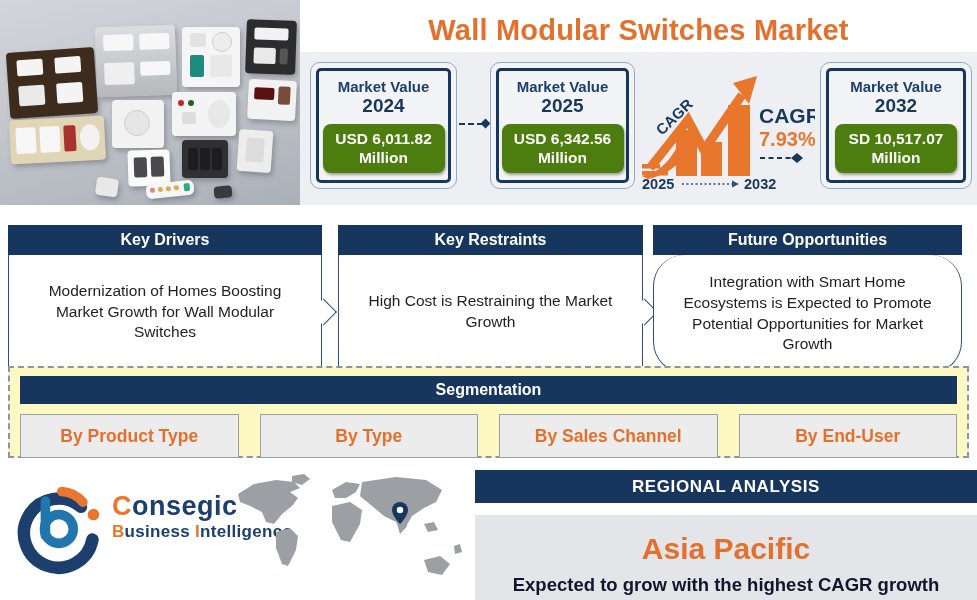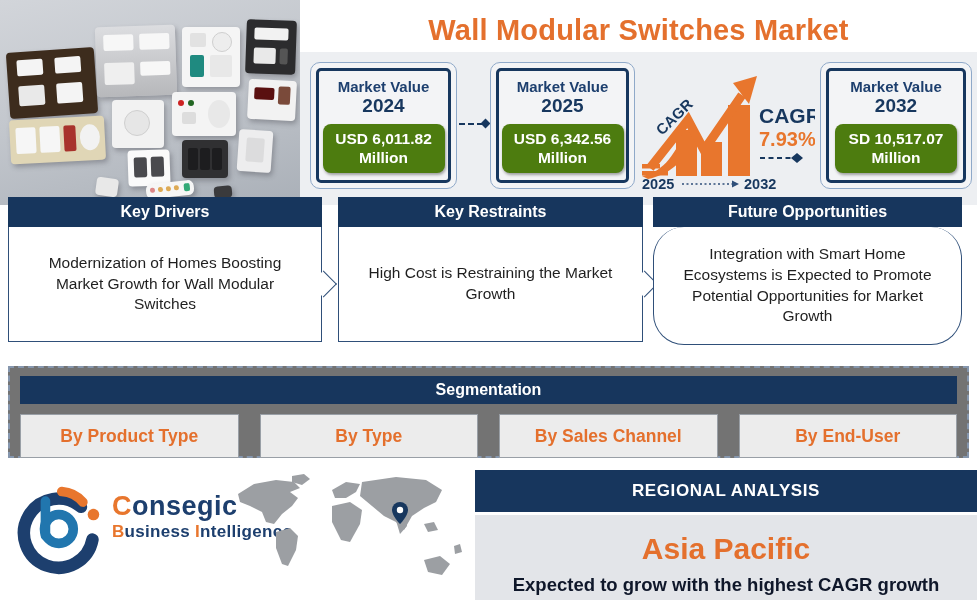--- a/index.html
+++ b/index.html
@@ -29,50 +29,50 @@
   .mv-value { margin-top:7px; width:122px; background:#4d7c0f; color:#ffffff; text-align:center;
               font-weight:700; font-size:15.5px; line-height:1.25; border-radius:8px; padding:5px 4px;
               box-shadow:1px 2px 3px rgba(0,0,0,.35); }
   .connector { position:absolute; display:flex; align-items:center; }
   .connector .dash { flex:1; border-top:2px dashed #17375e; }
   .connector .diamond { width:7px; height:7px; background:#17375e; transform:rotate(45deg); margin-left:-1px; }
 
   .cagr-svg { position:absolute; left:640px; top:58px; width:175px; height:138px; }
 
   
-  .panel { position:absolute; top:197px; }
+  .panel { position:absolute; top:225px; }
   .panel-h { height:30px; background:#17365d; color:#ffffff; font-weight:700; font-size:16px;
              display:flex; align-items:center; justify-content:center; }
   .panel-b { position:relative; background:#ffffff; border:1.5px solid #2f4f79; border-top:none;
              height:115px; display:flex; align-items:center; justify-content:center; text-align:center;
              font-size:15.5px; color:#1f1f1f; line-height:1.35; padding:0 16px; }
   .chev { position:absolute; right:-12px; top:50%; width:19px; height:19px; background:#ffffff;
           border-top:1.6px solid #2f4f79; border-right:1.6px solid #2f4f79;
           transform:translateY(-50%) rotate(45deg); }
 
   
   .seg { position:absolute; left:8px; top:366px; width:961px; height:92px;
-         border:2px dashed #8596ad; background:#737373; padding:8px 10px 0; }
+         border:2px dashed #8596ad; background:#fef9c3; padding:8px 10px 0; }
   .seg-h { height:28px; background:#17365d; color:#ffffff; font-weight:700; font-size:16px;
            display:flex; align-items:center; justify-content:center; }
   .seg-row { display:flex; gap:21px; margin-top:10px; }
   .seg-item { flex:1; height:44px; background:#ececec; border:1px solid #999fa6;
               display:flex; align-items:center; justify-content:center;
               color:#e4702d; font-weight:700; font-size:17.5px; }
 
   
   .logo { position:absolute; left:8px; top:478px; display:flex; align-items:flex-start; }
   .logo-text { margin-left:8px; margin-top:14px; }
   .logo-name { font-size:27px; font-weight:bold; color:#1d3f6e; letter-spacing:.5px; line-height:1.1; }
   .logo-tag  { font-size:17px; font-weight:600; color:#1d3f6e; letter-spacing:.3px; }
   .init { color:#e8762d; }
 
   .map-svg { position:absolute; left:228px; top:472px; width:246px; height:126px; }
 
-  .regional-h { position:absolute; left:475px; top:470px; width:502px; height:42px; background:#17365d;
+  .regional-h { position:absolute; left:475px; top:470px; width:502px; height:33px; background:#17365d;
                 color:#ffffff; font-weight:700; font-size:17px; letter-spacing:.6px;
                 display:flex; align-items:center; justify-content:center; }
   .regional-b { position:absolute; left:475px; top:515px; width:502px; height:97px; background:#e3e5e9;
                 display:flex; flex-direction:column; align-items:center; justify-content:center; gap:8px; }
   .region-name { color:#e4702d; font-weight:800; font-size:30px; }
   .region-sub  { color:#0f172a; font-weight:700; font-size:18.5px; }
 </style>
 </head>
 <body>
 

